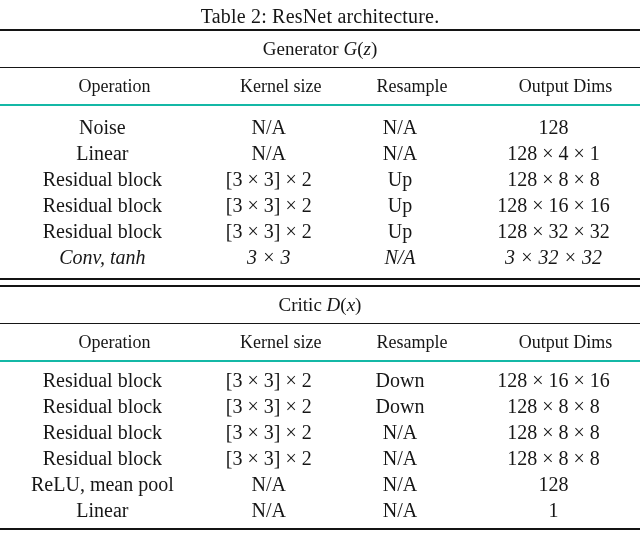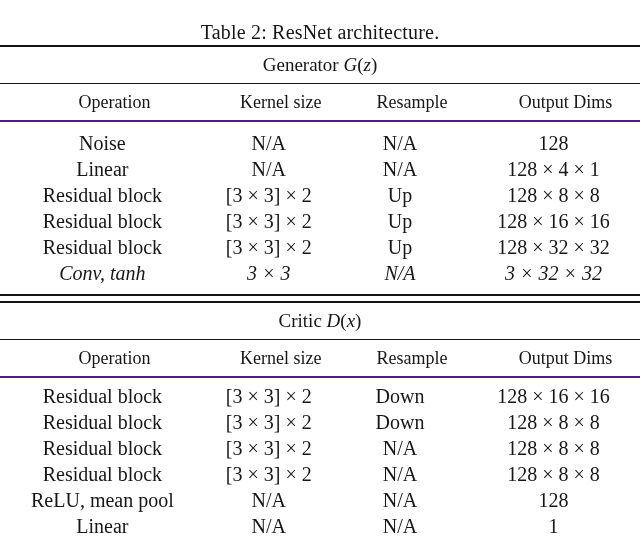--- a/index.html
+++ b/index.html
@@ -11,21 +11,21 @@
     width: 640px;
     height: 538px;
     overflow: hidden;
     font-family: "Liberation Serif", serif;
     color: #161616;
     -webkit-font-smoothing: antialiased;
   }
   .caption {
     width: 640px;
     height: 26px;
-    padding-top: 19px;
+    padding-top: 3px;
     text-align: center;
     font-size: 20px;
     line-height: 26px;
     letter-spacing: 0.2px;
   }
   table.arch {
     width: 640px;
     border-collapse: collapse;
     table-layout: fixed;
   }
@@ -54,21 +54,21 @@
   }
   tr.sec-title-row td {
     font-size: 19px;
     height: 36px;
     border-bottom: 1.5px solid #161616;
     margin-top: 27px;
   }
   tr.hdr-row td {
     font-size: 18px;
     height: 36px;
-    border-bottom: 2px solid #4c1d95;
+    border-bottom: 2px solid #14b8a6;
     padding-left: 24px;
   }
   tr.data-row td {
     font-size: 20px;
     height: 26px;
     line-height: 26px;
     white-space: nowrap;
   }
   table.gen tr.data-row.first td { padding-top: 8px; }
   table.gen tr.data-row.last td { padding-bottom: 8px; font-style: italic; }

